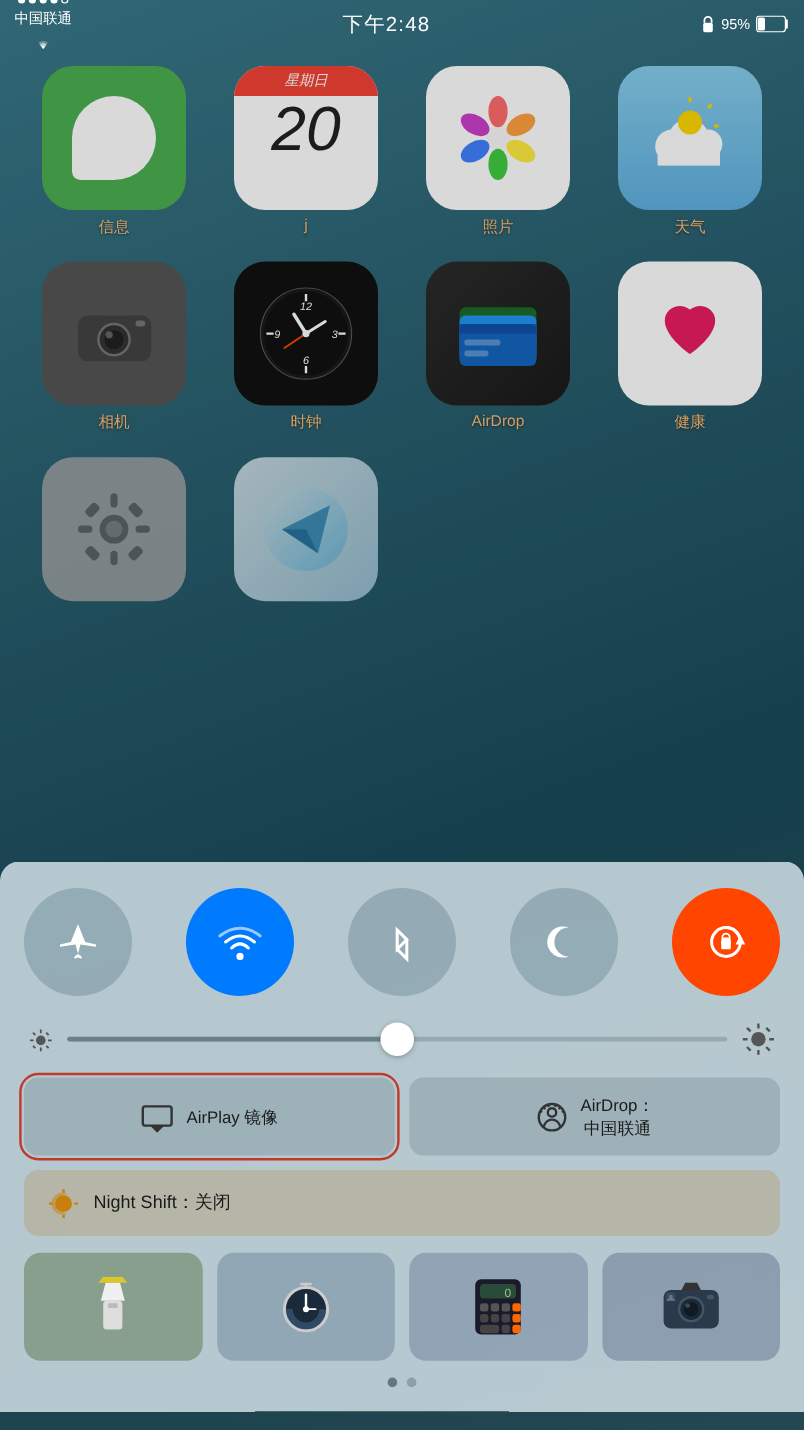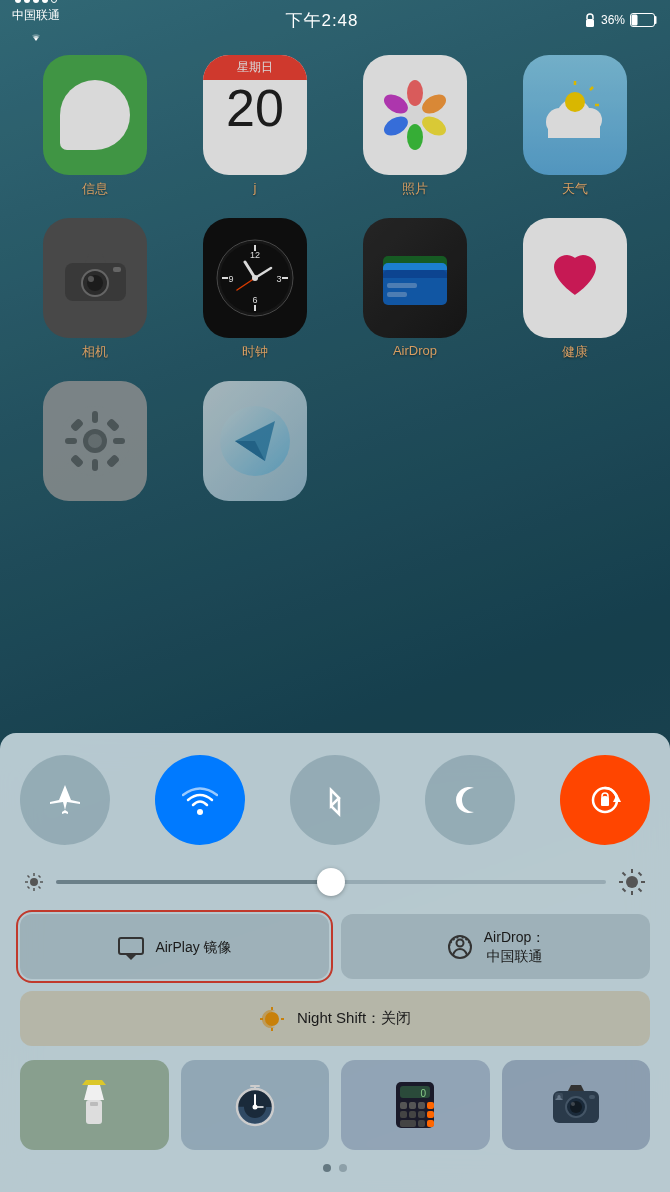--- a/index.html
+++ b/index.html
@@ -83,29 +83,30 @@
     }
 
     .app-icon-wrap {
       display: flex;
       flex-direction: column;
       align-items: center;
       gap: 5px;
     }
 
     .app-icon {
-      width: 104px;
+      width: 120px;
       height: 120px;
       border-radius: 26px;
       display: flex;
       align-items: center;
       justify-content: center;
       font-size: 54px;
       overflow: hidden;
       position: relative;
+      font-style: italic;
     }
 
     .app-label {
       color: #fdba74;
       font-size: 13px;
       text-shadow: 0 1px 2px rgba(0,0,0,0.5);
       text-align: center;
     }
 
     
@@ -180,21 +181,21 @@
     .overlay {
       position: absolute;
       top: 0; left: 0; right: 0; bottom: 0;
       background: rgba(0,0,0,0.15);
       z-index: 2;
     }
 
     
     .control-center {
       position: absolute;
-      bottom: 0;
+      bottom: 16px;
       left: 0; right: 0;
       background: rgba(210, 225, 230, 0.85);
       backdrop-filter: blur(20px);
       border-radius: 16px 16px 0 0;
       padding: 22px 20px 20px;
       z-index: 5;
     }
 
     
     .toggles-row {
@@ -292,21 +293,20 @@
     .nightshift-row {
       margin-bottom: 14px;
     }
 
     .night-shift-btn {
       background: rgba(180,155,110,0.4);
       border-radius: 12px;
       padding: 14px 20px;
       display: flex;
       align-items: center;
-      justify-content: center;
       gap: 12px;
       cursor: pointer;
       font-size: 15px;
       color: #1a1a1a;
     }
 
     .night-shift-icon { font-size: 22px; color: #c8800a; }
 
     
     .quick-icons-row {
@@ -379,21 +379,21 @@
     </span>
   </div>
   <div class="status-center">下午2:48</div>
   <div class="status-right">
     <span>
       <svg width="12" height="14" viewBox="0 0 12 14">
           <rect x="2" y="6" width="8" height="8" rx="1.5" fill="white"></rect>
           <path d="M3 6V4a3 3 0 016 0v2" stroke="white" stroke-width="1.5" fill="none"></path>
         </svg>
     </span>
-    <span>36%</span>
+    <span>95%</span>
     <span>
       <svg width="28" height="14" viewBox="0 0 28 14">
           <rect x="0.5" y="0.5" width="24" height="13" rx="2.5" stroke="white" fill="none" stroke-width="1"></rect>
           <rect x="1.5" y="1.5" width="6" height="11" rx="1.5" fill="white"></rect>
           <path d="M25.5 4v6" stroke="white" stroke-width="2" stroke-linecap="round"></path>
         </svg>
     </span>
   </div>
 </div>
 

